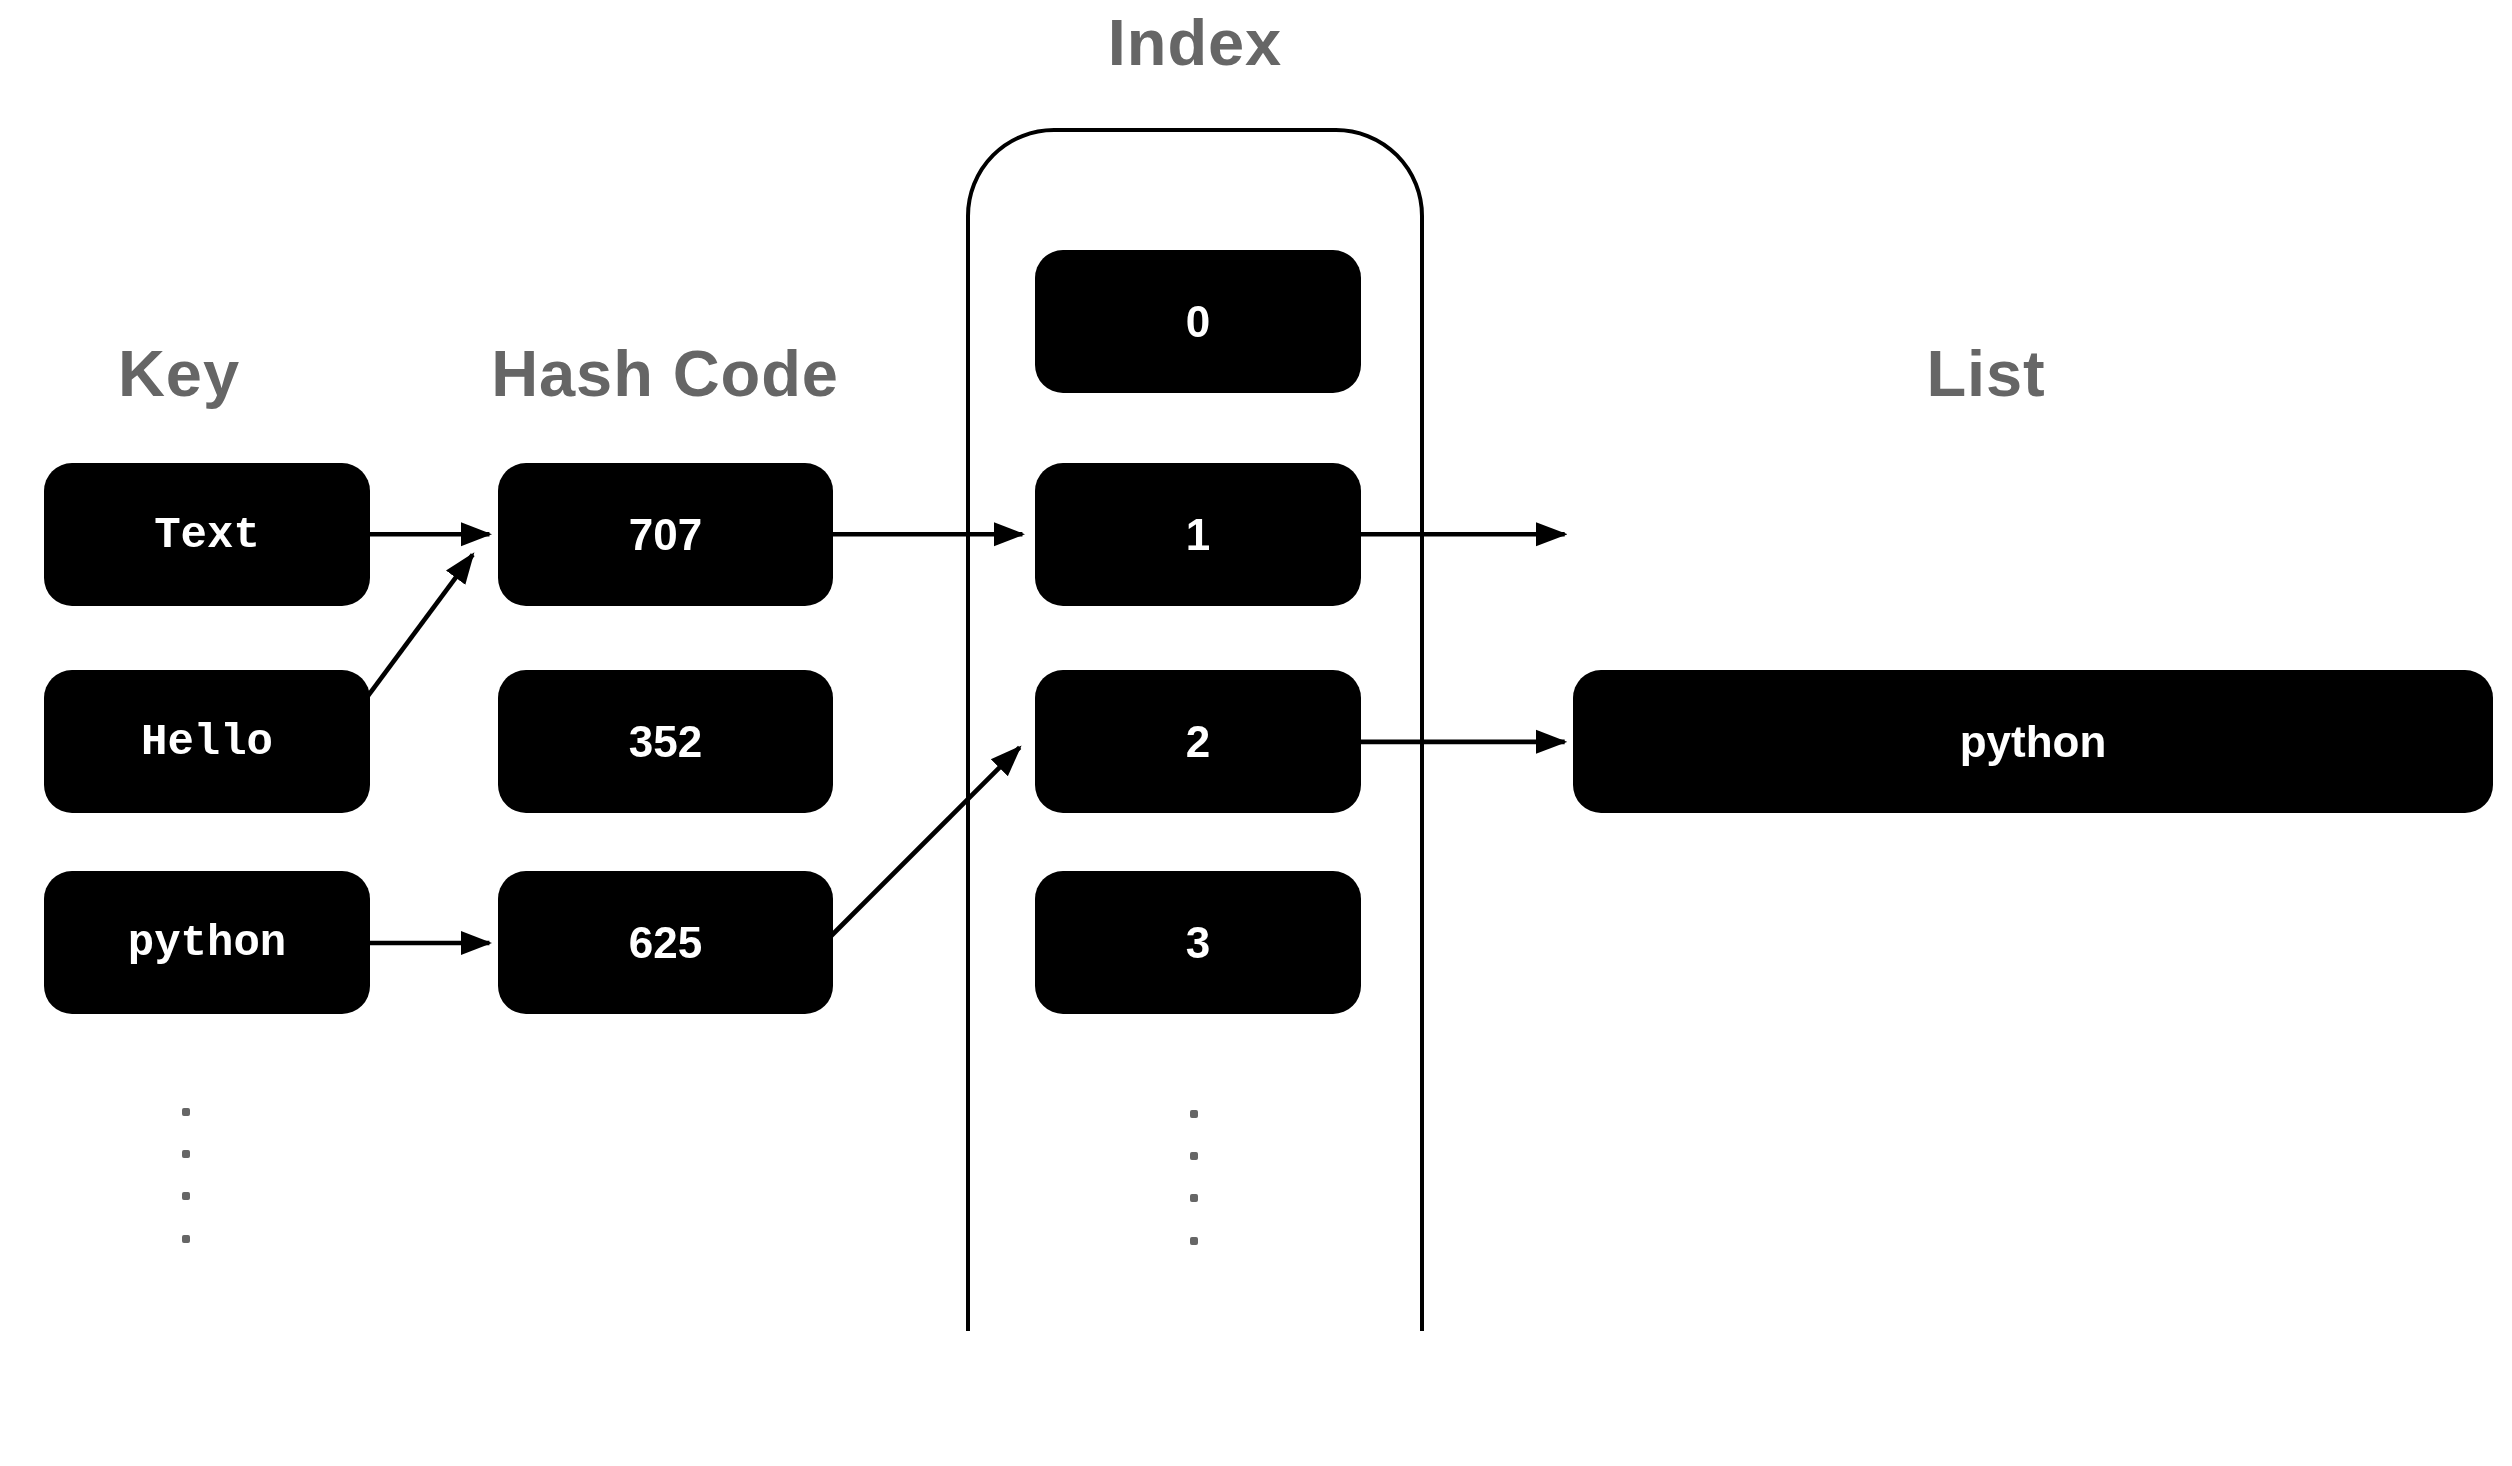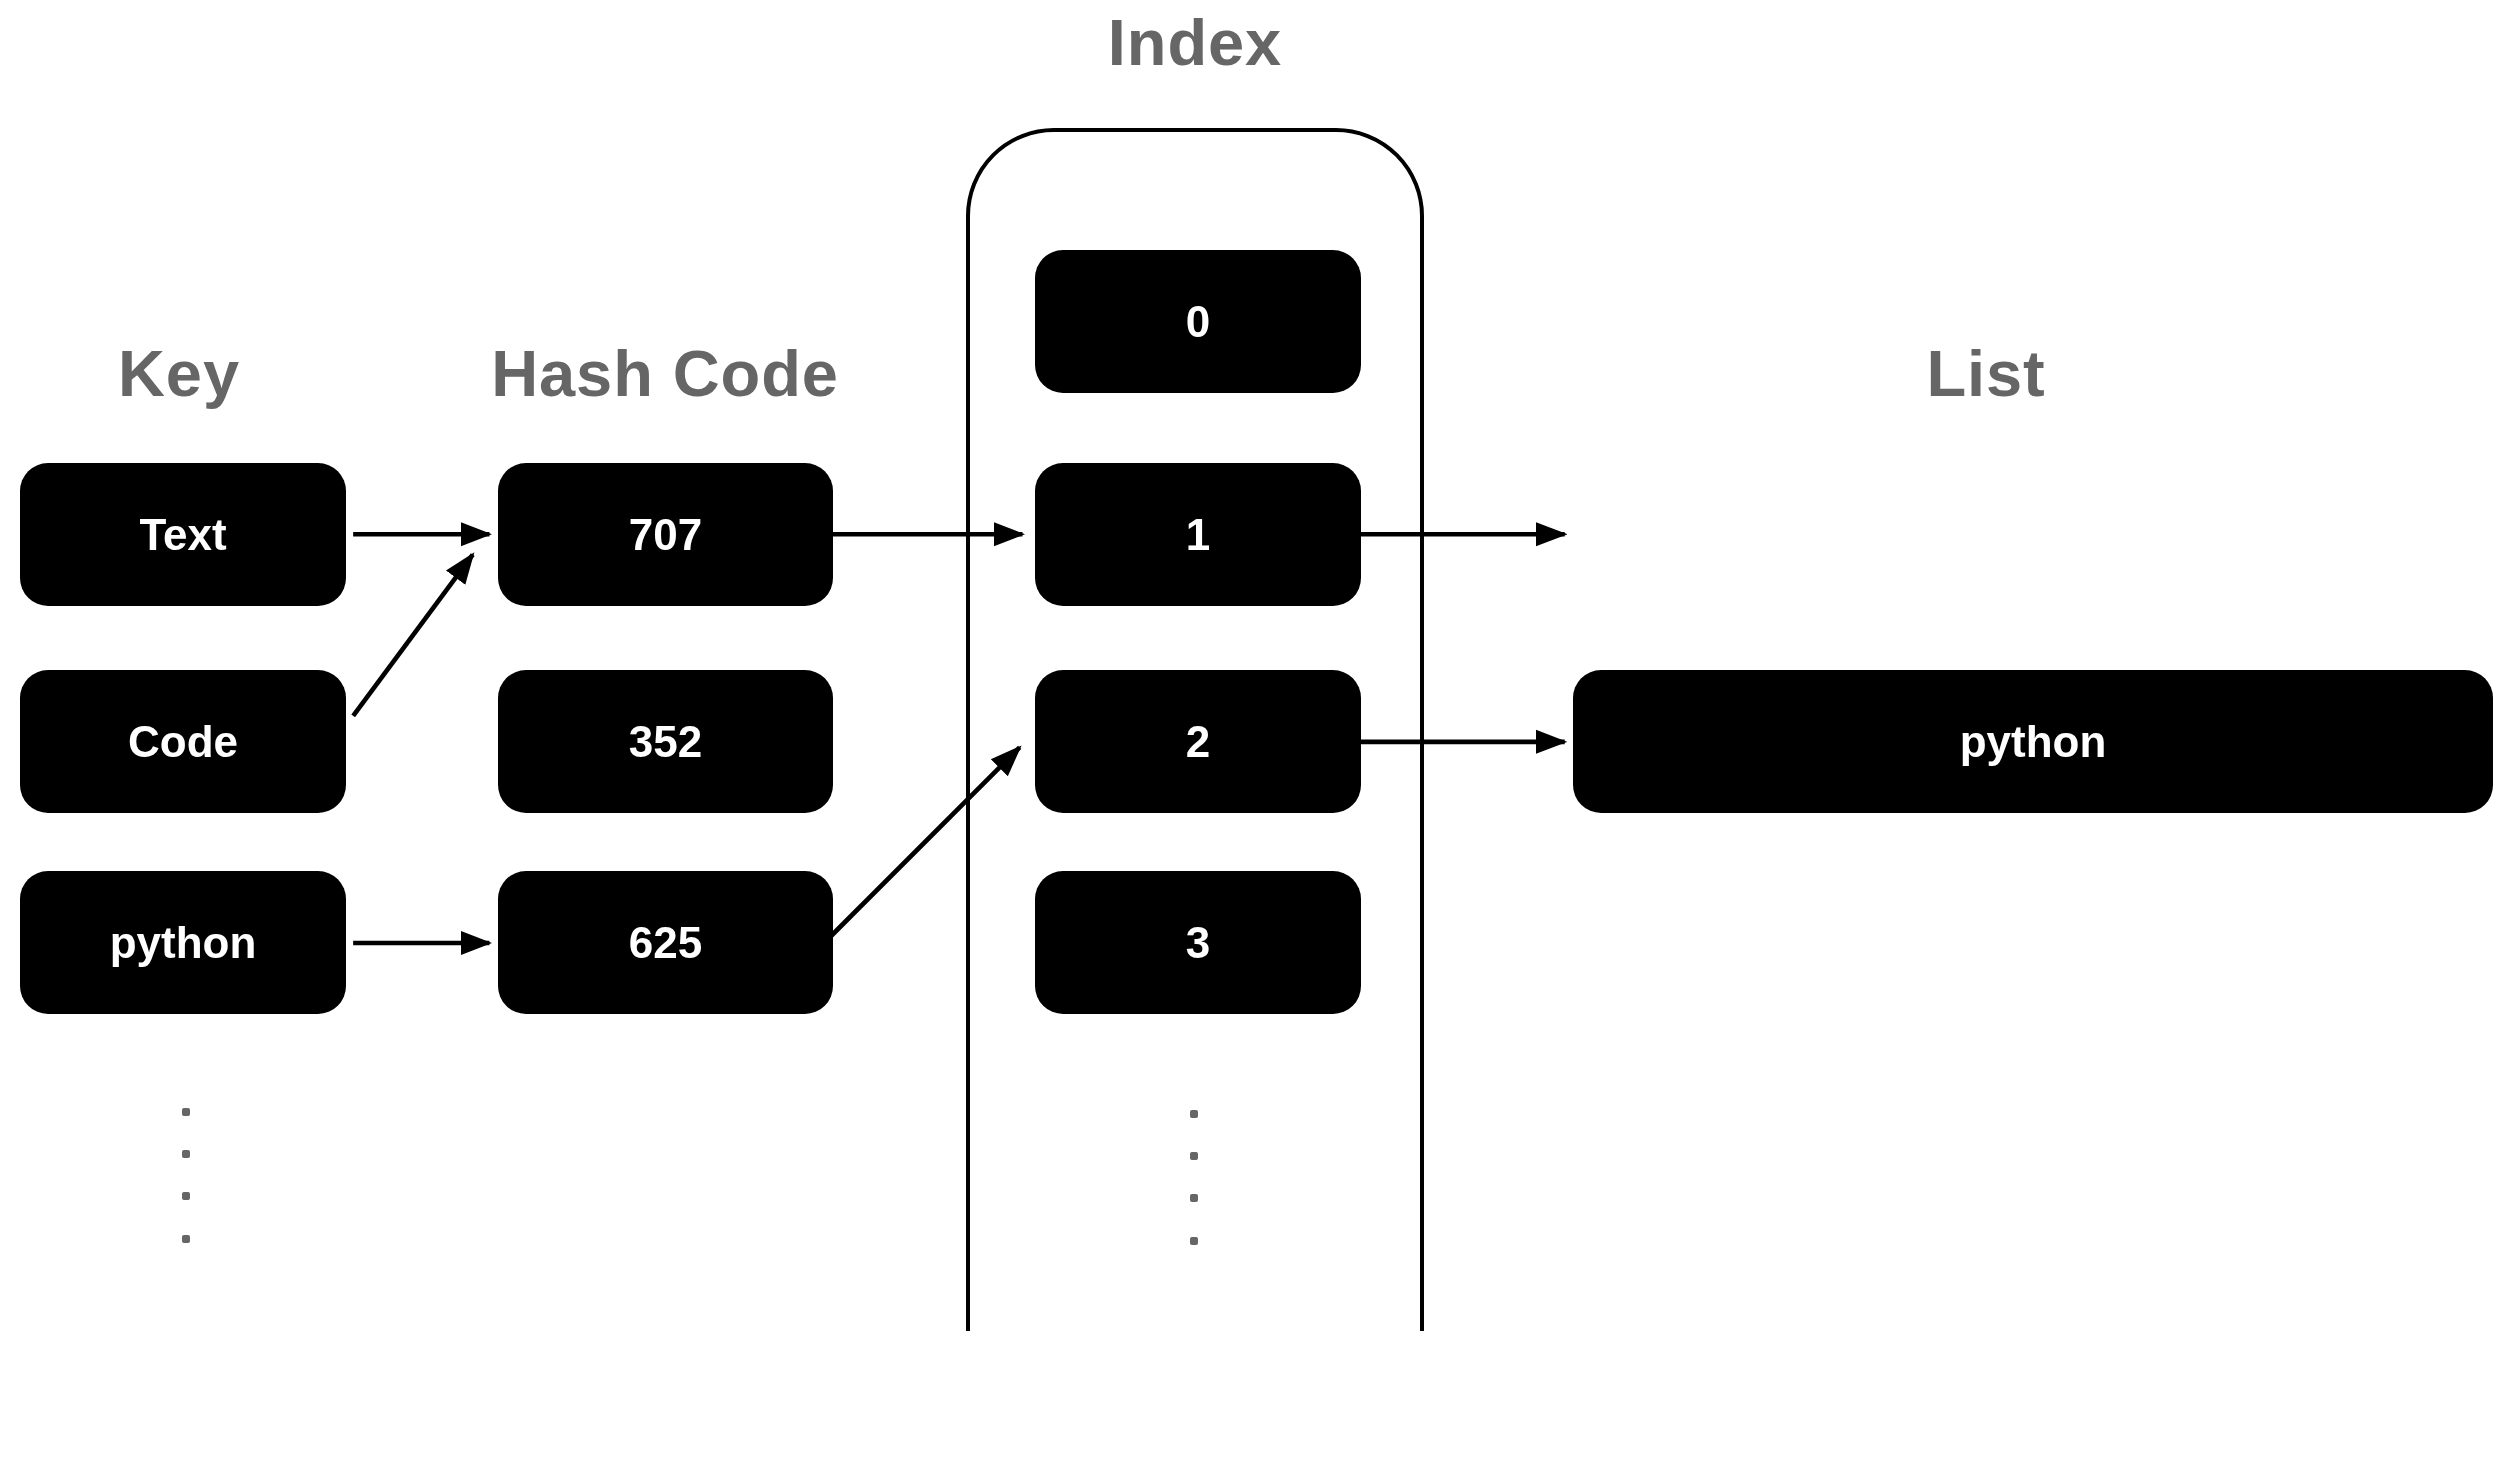--- a/index.html
+++ b/index.html
@@ -14,21 +14,21 @@
   #h-index{left:966px;top:3.7px;width:458px;}
   #h-key{left:16px;top:334px;width:326px;}
   #h-hash{left:456px;top:334px;width:418px;}
   #h-list{left:1526px;top:334px;width:920px;text-align:center;}
 
   .node{
     position:absolute;height:143px;background:#000000;border-radius:28px;
     color:#ffffff;font-size:44px;font-weight:700;
     display:flex;align-items:center;justify-content:center;white-space:nowrap;
   }
-  .col-key{left:20px;width:326px;}
+  .col-key{left:44px;width:326px;font-family:Liberation Mono, monospace;}
   .col-hash{left:498px;width:335px;}
   .col-index{left:1035px;width:326px;}
   .col-list{left:1573px;width:920px;}
   .r0{top:250px;}
   .r1{top:463px;}
   .r2{top:670px;}
   .r3{top:871px;}
 
   #index-frame{
     position:absolute;left:966px;top:128px;width:458px;height:1311px;
@@ -46,21 +46,21 @@
 <div id="canvas">
 
   <div class="hdr" id="h-index">Index</div>
   <div class="hdr" id="h-key">Key</div>
   <div class="hdr" id="h-hash">Hash Code</div>
   <div class="hdr" id="h-list">List</div>
 
   <div id="index-frame"></div>
 
   <div class="node col-key r1">Text</div>
-  <div class="node col-key r2">Code</div>
+  <div class="node col-key r2">Hello</div>
   <div class="node col-key r3">python</div>
 
   <div class="node col-hash r1">707</div>
   <div class="node col-hash r2">352</div>
   <div class="node col-hash r3">625</div>
 
   <div class="node col-index r0">0</div>
   <div class="node col-index r1">1</div>
   <div class="node col-index r2">2</div>
   <div class="node col-index r3">3</div>

